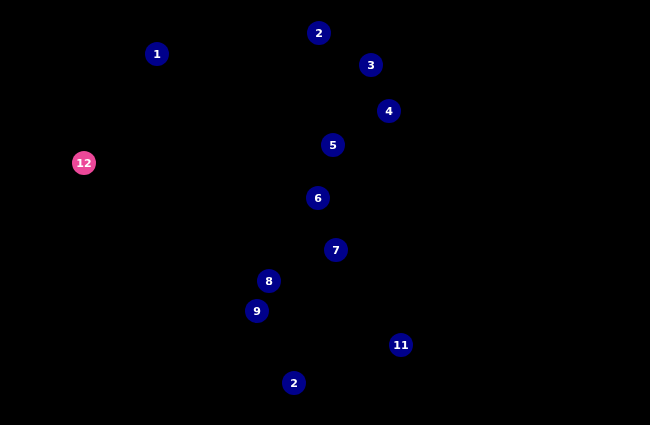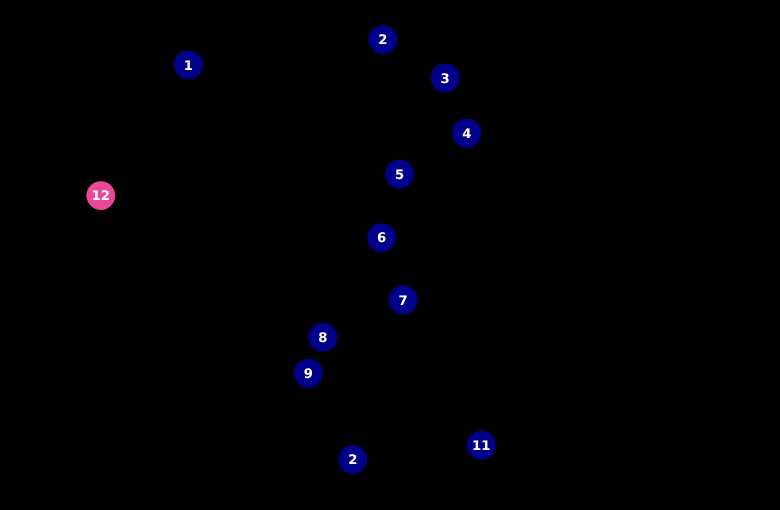--- a/index.html
+++ b/index.html
@@ -40,15 +40,15 @@
     <div class="marker" style="left: 157px; top: 54px; width: 24px; height: 24px; background: rgb(0, 0, 139); color: rgb(255, 255, 255);">1</div>
     <div class="marker" style="left: 319px; top: 33px; width: 24px; height: 24px; background: rgb(0, 0, 139); color: rgb(255, 255, 255);">2</div>
     <div class="marker" style="left: 371px; top: 65px; width: 24px; height: 24px; background: rgb(0, 0, 139); color: rgb(255, 255, 255);">3</div>
     <div class="marker" style="left: 389px; top: 111px; width: 24px; height: 24px; background: rgb(0, 0, 139); color: rgb(255, 255, 255);">4</div>
     <div class="marker" style="left: 333px; top: 145px; width: 24px; height: 24px; background: rgb(0, 0, 139); color: rgb(255, 255, 255);">5</div>
     <div class="marker" style="left: 318px; top: 198px; width: 24px; height: 24px; background: rgb(0, 0, 139); color: rgb(255, 255, 255);">6</div>
     <div class="marker" style="left: 336px; top: 250px; width: 24px; height: 24px; background: rgb(0, 0, 139); color: rgb(255, 255, 255);">7</div>
     <div class="marker" style="left: 269px; top: 281px; width: 24px; height: 24px; background: rgb(0, 0, 139); color: rgb(255, 255, 255);">8</div>
     <div class="marker" style="left: 257px; top: 311px; width: 24px; height: 24px; background: rgb(0, 0, 139); color: rgb(255, 255, 255);">9</div>
     <div class="marker" style="left: 294px; top: 383px; width: 24px; height: 24px; background: rgb(0, 0, 139); color: rgb(255, 255, 255);">2</div>
-    <div class="marker" style="left: 401px; top: 345px; width: 24px; height: 24px; background: rgb(0, 0, 139); color: rgb(255, 255, 255); margin-top: 26px;">11</div>
+    <div class="marker" style="left: 401px; top: 345px; width: 24px; height: 24px; background: rgb(0, 0, 139); color: rgb(255, 255, 255);">11</div>
     <div class="marker" style="left: 36px; top: 163px; width: 24px; height: 24px; background: #ec4899; color: rgb(255, 255, 255); margin-left: 48px;">12</div>
   </div>
 
 </body></html>

